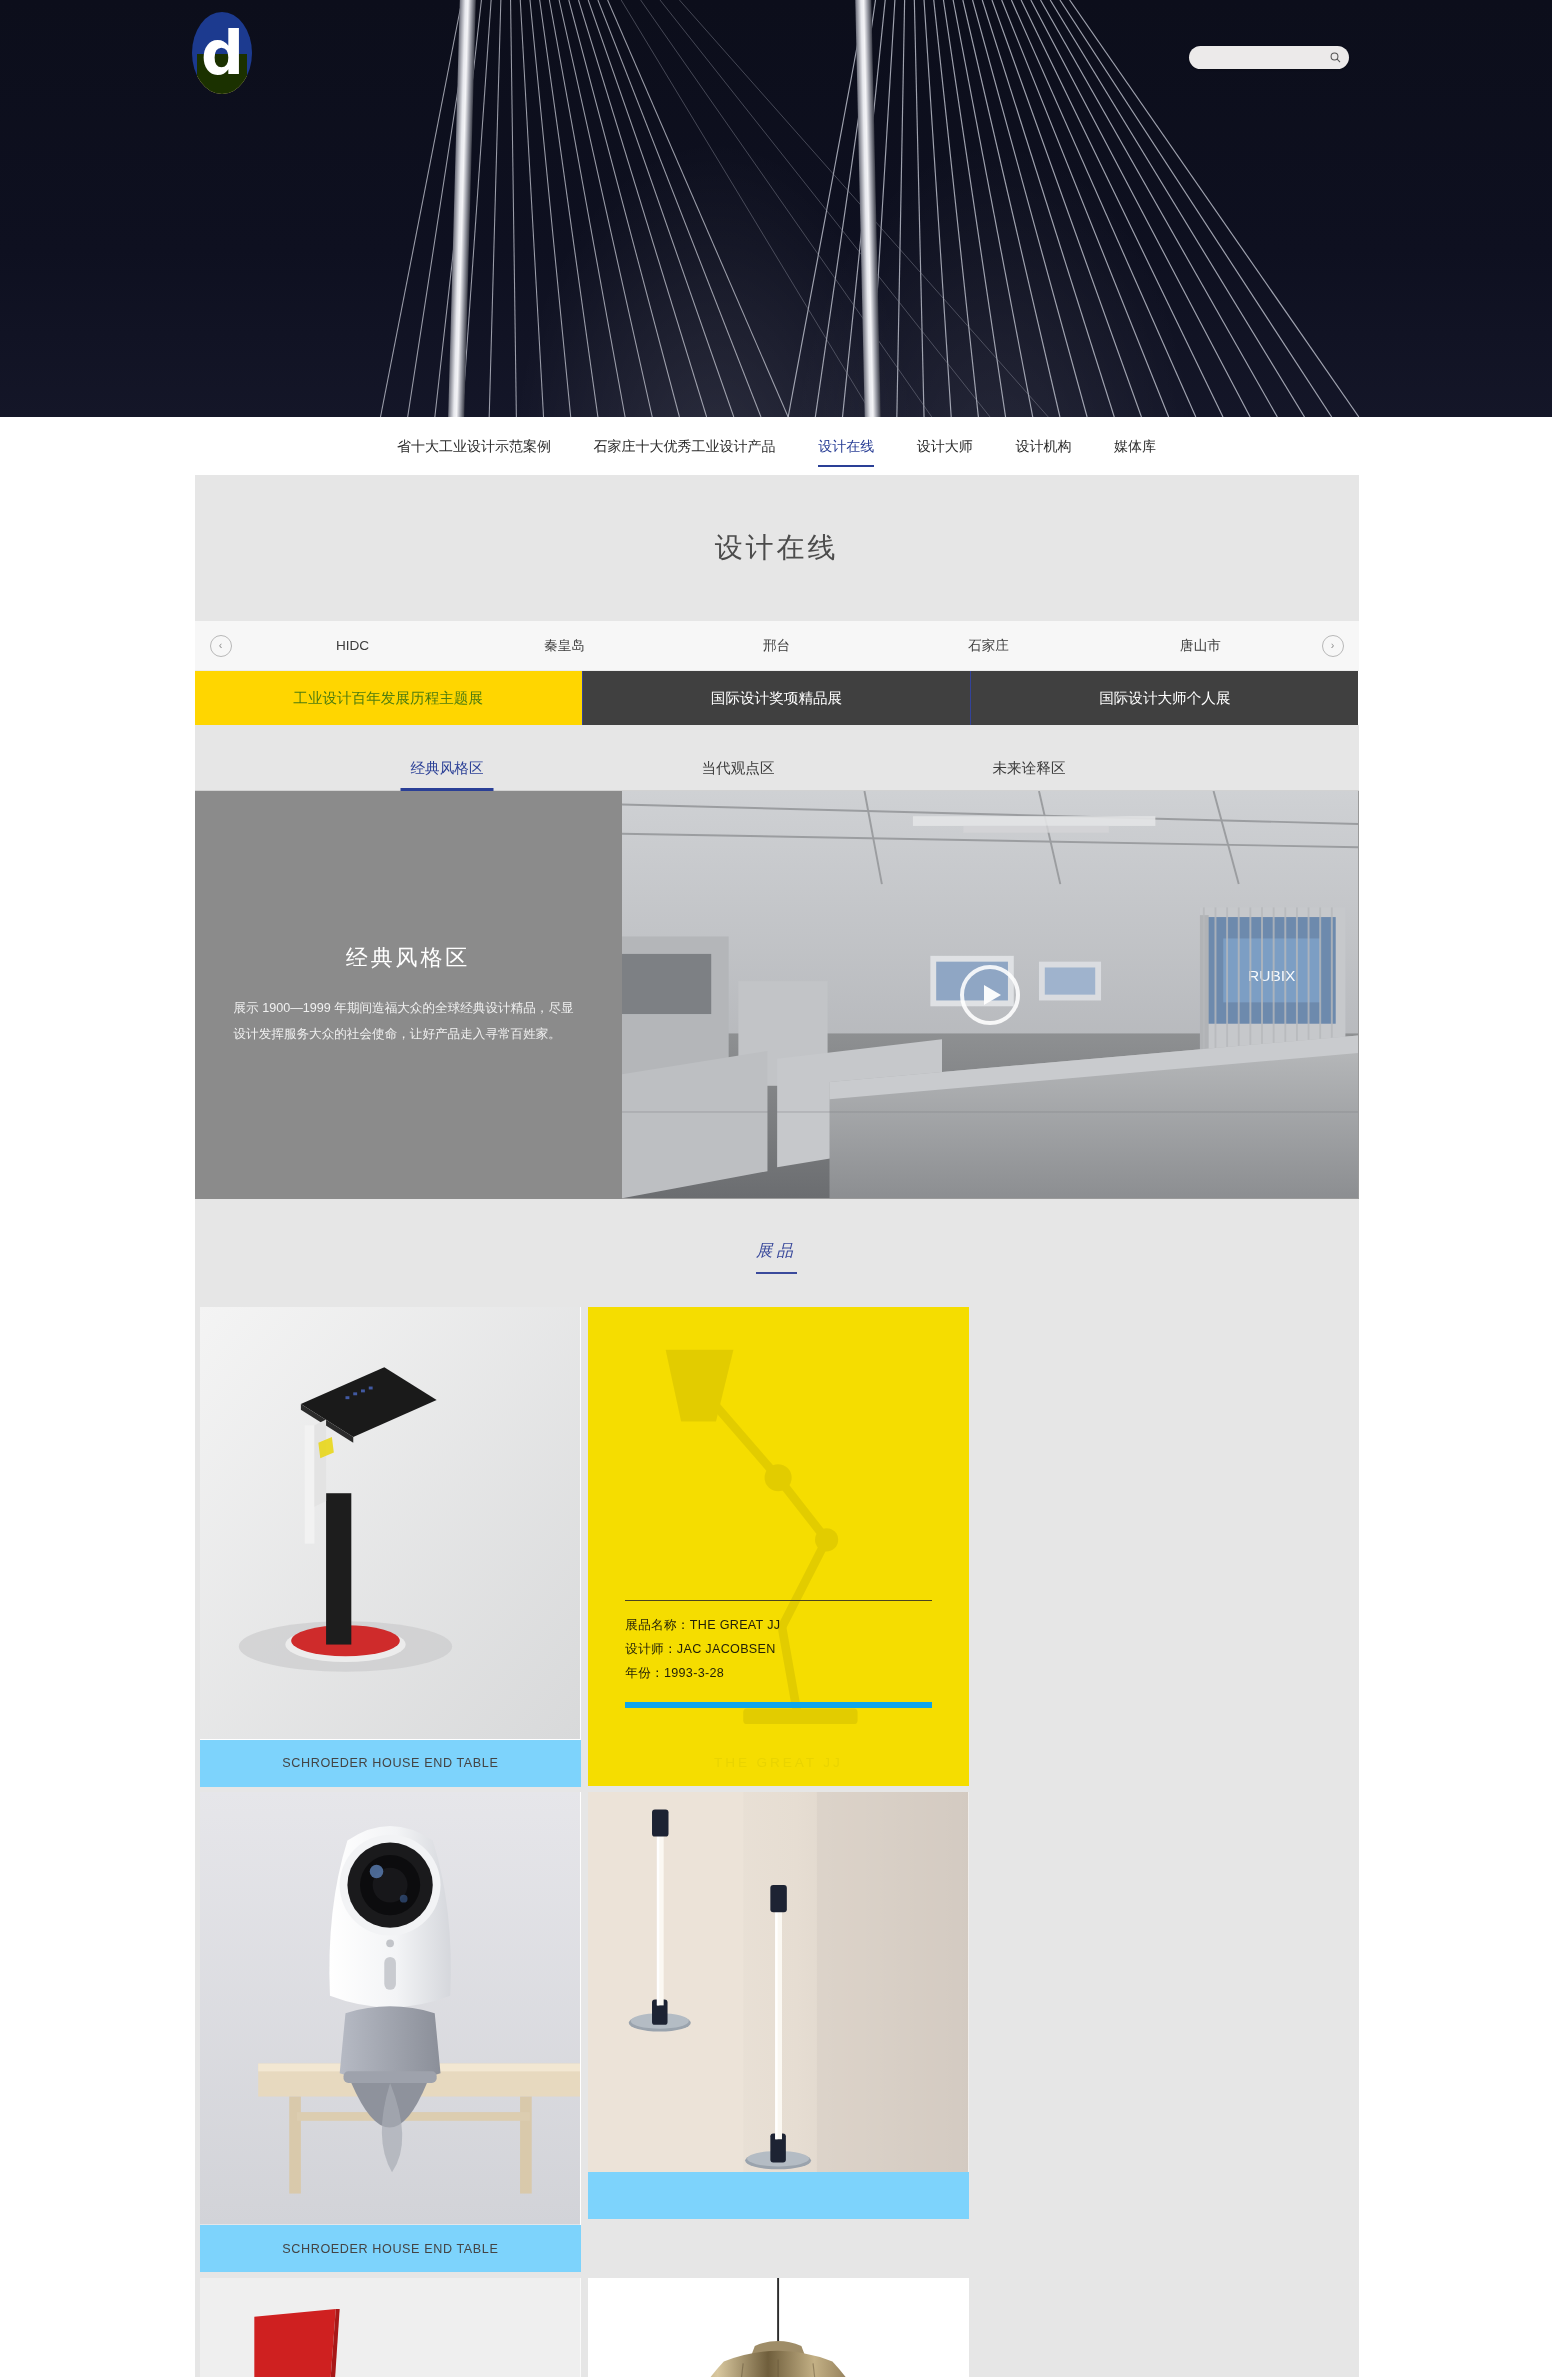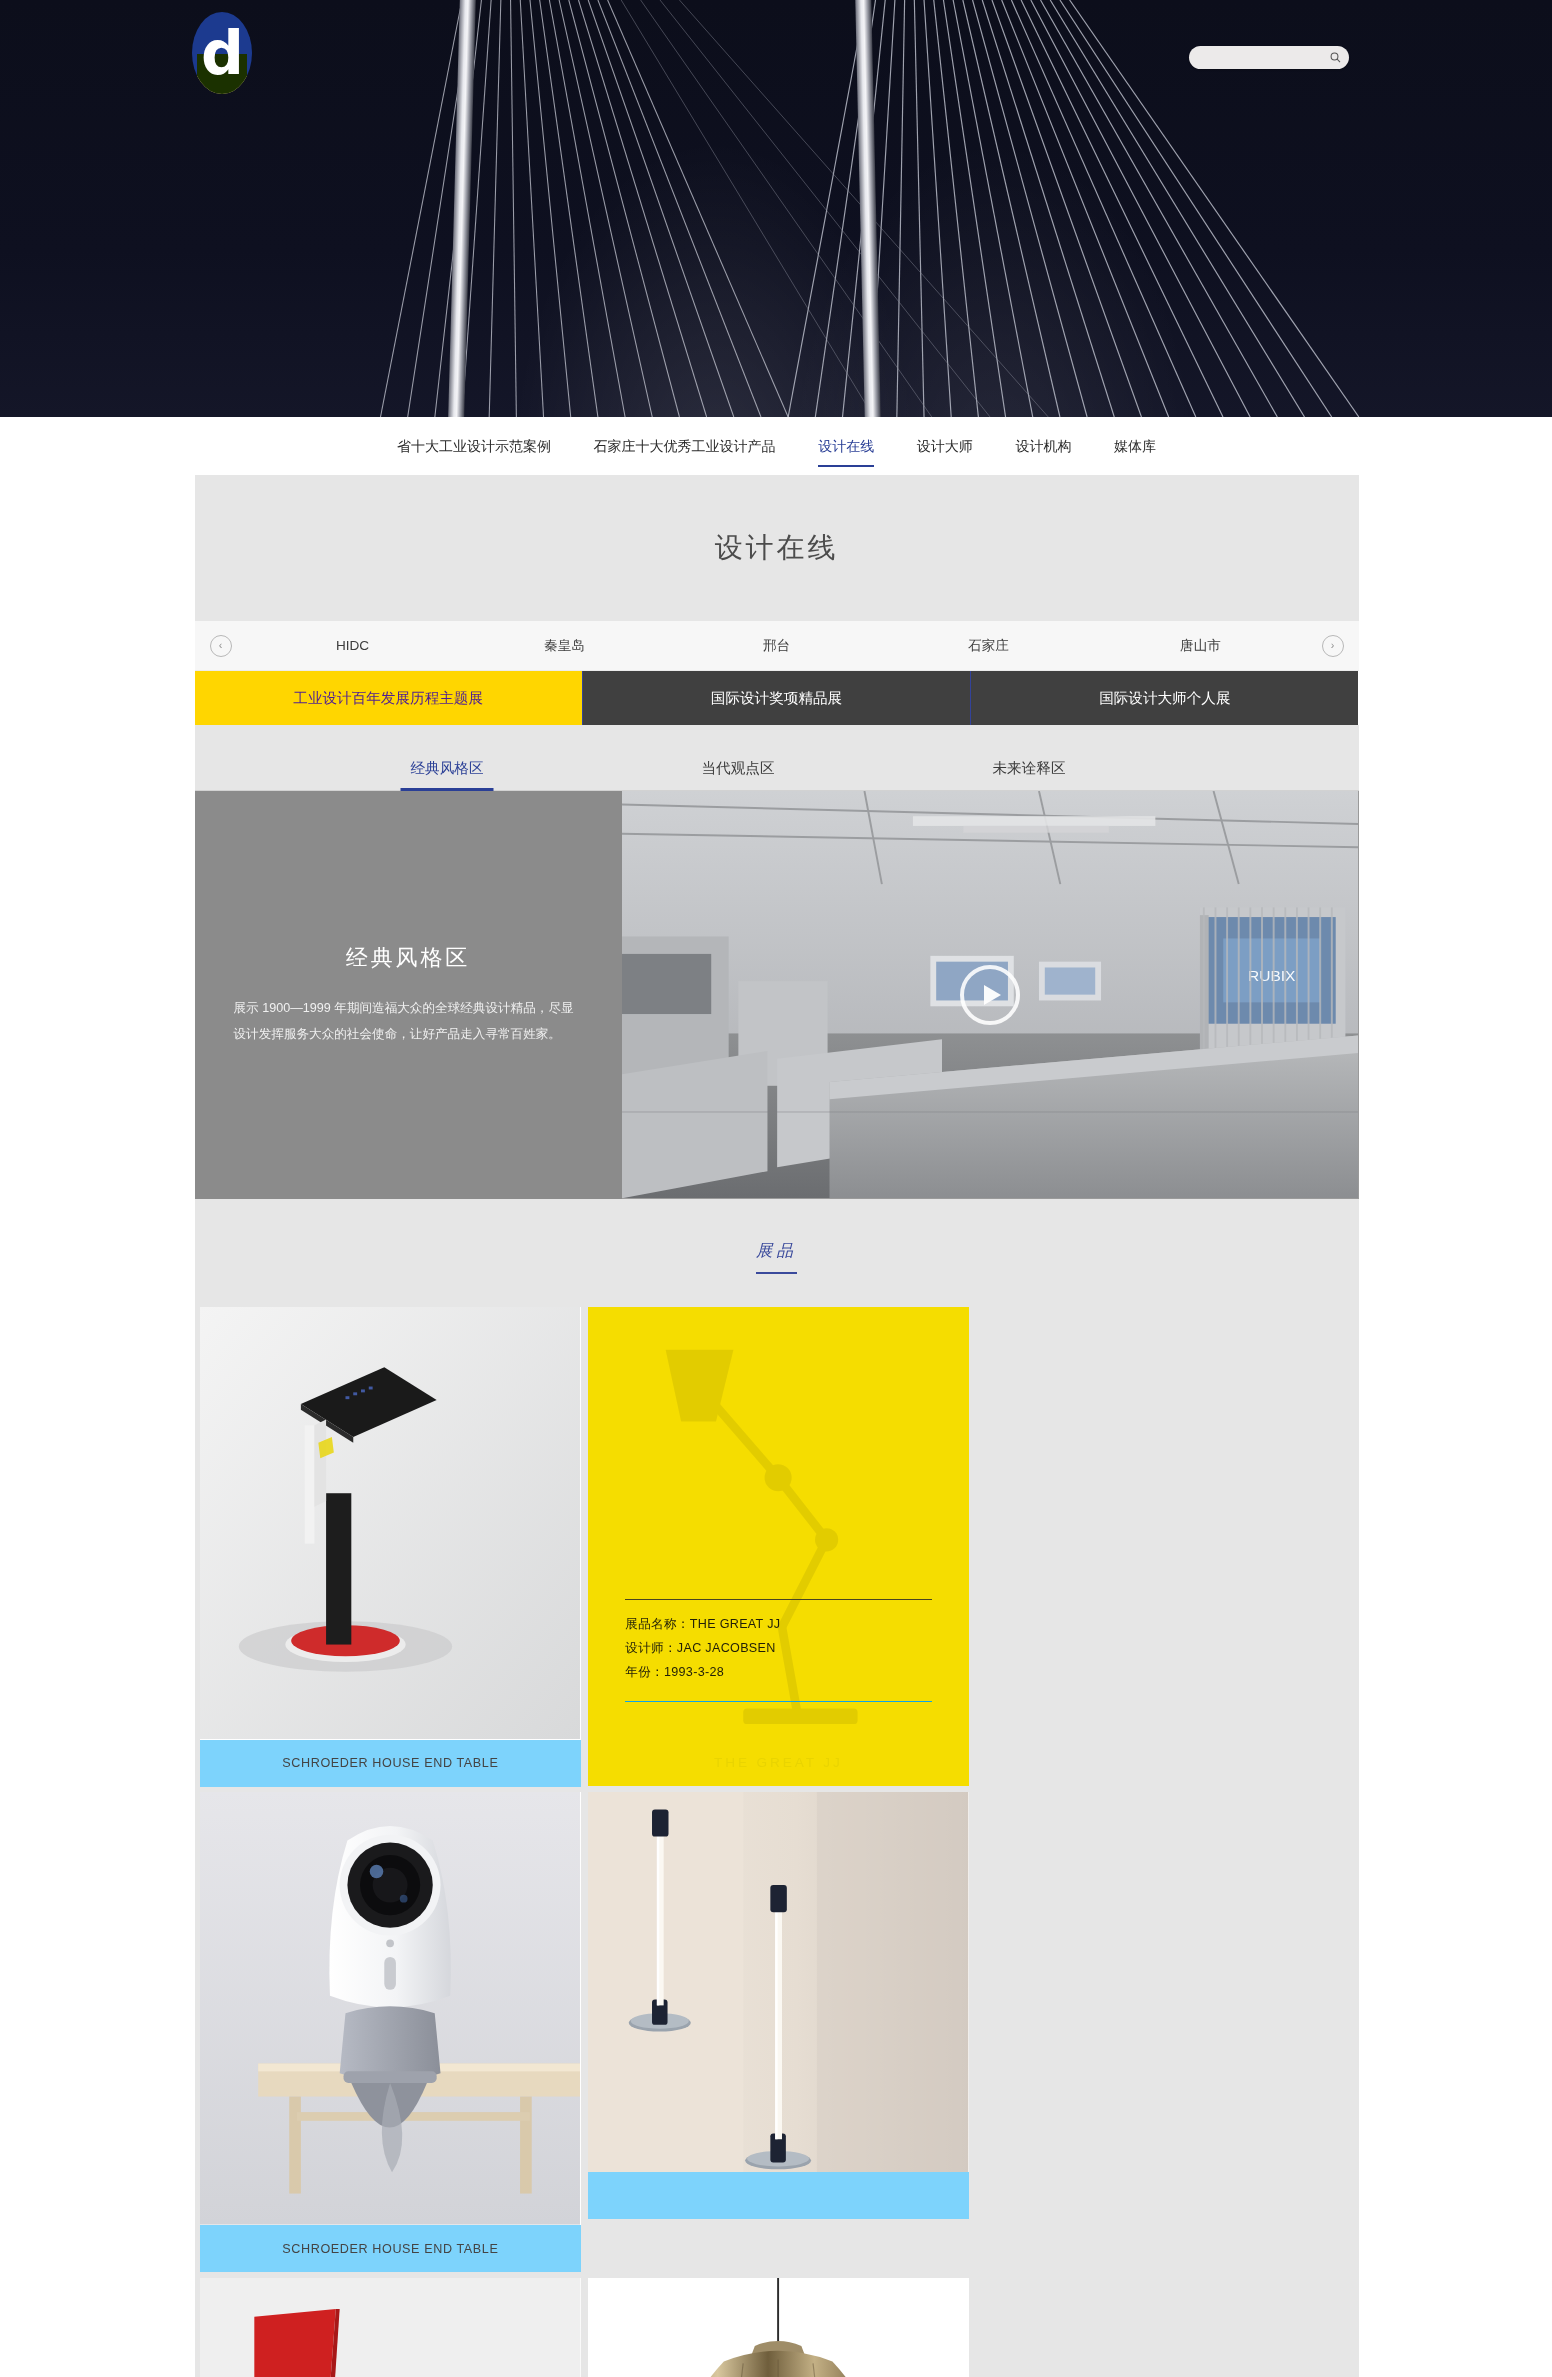--- a/index.html
+++ b/index.html
@@ -200,21 +200,21 @@
     font-size: 14.6px;
     color: #ffffff;
     background: #404040;
     cursor: pointer;
     border-left: 1px solid #33439a;
     white-space: nowrap;
   }
   .exh-tab:first-child { border-left: none; }
   .exh-tab.active {
     background: #ffd600;
-    color: #4c1d95;
+    color: #4d7c0f;
   }
 
   
   .zone-band {
     width: 1164px;
     height: 66px;
     background: #e6e6e6;
     display: flex;
     align-items: flex-end;
     border-bottom: 1px solid #d2d2d2;
@@ -350,23 +350,23 @@
     background: #f5dd00;
     margin: 0 3.9px 5.8px 3.9px;
     height: 479px;
     position: relative;
     overflow: hidden;
   }
   .lamp-ghost { position: absolute; inset: 0; opacity: 0.07; }
   .yellow-info {
     position: absolute;
     left: 37px; right: 37px;
-    bottom: 84px;
+    bottom: 78px;
     border-top: 1px solid #4a4520;
-    border-bottom: 1px solid #0ea5e9;
+    border-bottom: 6px solid #0ea5e9;
     padding: 13.6px 0 15.5px 0;
     margin-top: 12px;
   }
   .yellow-info div {
     font-size: 12.6px;
     color: #211f08;
     line-height: 1.9;
     letter-spacing: 0.3px;
   }
   .yellow-foot {

